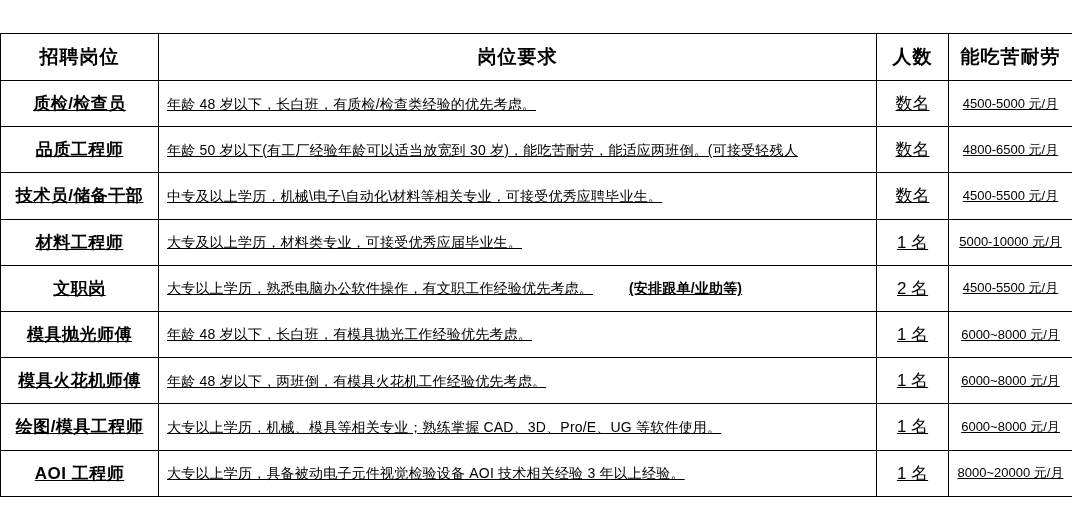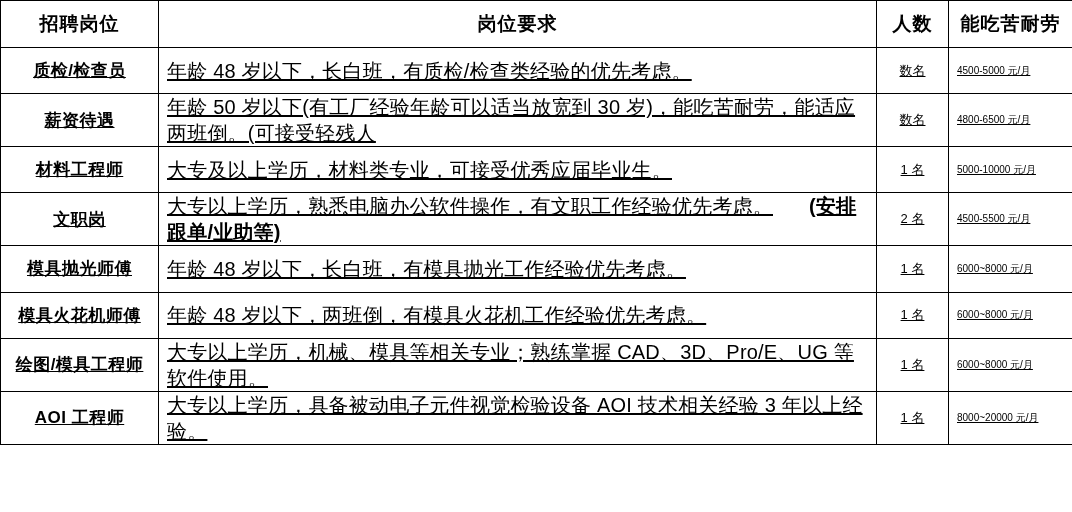--- a/index.html
+++ b/index.html
@@ -11,20 +11,21 @@
     width: 1072px;
     height: 512px;
     font-family: "Liberation Sans", sans-serif;
     color: #000000;
     overflow: hidden;
   }
   #job-table {
     width: 1072px;
     border-collapse: collapse;
     table-layout: fixed;
+    margin-top: 33px;
   }
   #job-table td, #job-table th {
     border: 1px solid #000000;
     padding: 0 8px;
     vertical-align: middle;
   }
   
   col.c-pos  { width: 158px; }
   col.c-req  { width: 718px; }
   col.c-cnt  { width: 72px; }
@@ -42,35 +43,35 @@
     text-decoration: underline;
   }
   td.pos {
     text-align: center;
     font-size: 17px;
     font-weight: bold;
     letter-spacing: 0.5px;
   }
   td.req {
     text-align: left;
-    font-size: 20px;
+    font-size: 14px;
     line-height: 1.3;
     letter-spacing: 0.2px;
   }
   td.req .bold {
     font-weight: bold;
     padding-left: 36px;
   }
   td.cnt {
     text-align: center;
-    font-size: 13px;
+    font-size: 17px;
   }
   td.sal {
-    text-align: left;
-    font-size: 10px;
+    text-align: center;
+    font-size: 13px;
     white-space: nowrap;
   }
 </style>
 </head>
 <body>
 
 <table id="job-table">
   <colgroup>
     <col class="c-pos">
     <col class="c-req">
@@ -86,24 +87,30 @@
     </tr>
   </thead>
   <tbody>
     <tr>
       <td class="pos">质检/检查员</td>
       <td class="req"><span>年龄 48 岁以下，长白班，有质检/检查类经验的优先考虑。</span><span class="bold"></span></td>
       <td class="cnt">数名</td>
       <td class="sal">4500-5000 元/月</td>
     </tr>
     <tr>
-      <td class="pos">薪资待遇</td>
+      <td class="pos">品质工程师</td>
       <td class="req"><span>年龄 50 岁以下(有工厂经验年龄可以适当放宽到 30 岁)，能吃苦耐劳，能适应两班倒。(可接受轻残人</span><span class="bold"></span></td>
       <td class="cnt">数名</td>
       <td class="sal">4800-6500 元/月</td>
+    </tr>
+    <tr>
+      <td class="pos">技术员/储备干部</td>
+      <td class="req"><span>中专及以上学历，机械\电子\自动化\材料等相关专业，可接受优秀应聘毕业生。</span><span class="bold"></span></td>
+      <td class="cnt">数名</td>
+      <td class="sal">4500-5500 元/月</td>
     </tr>
     <tr>
       <td class="pos">材料工程师</td>
       <td class="req"><span>大专及以上学历，材料类专业，可接受优秀应届毕业生。</span><span class="bold"></span></td>
       <td class="cnt">1 名</td>
       <td class="sal">5000-10000 元/月</td>
     </tr>
     <tr>
       <td class="pos">文职岗</td>
       <td class="req"><span>大专以上学历，熟悉电脑办公软件操作，有文职工作经验优先考虑。</span><span class="bold">(安排跟单/业助等)</span></td>

